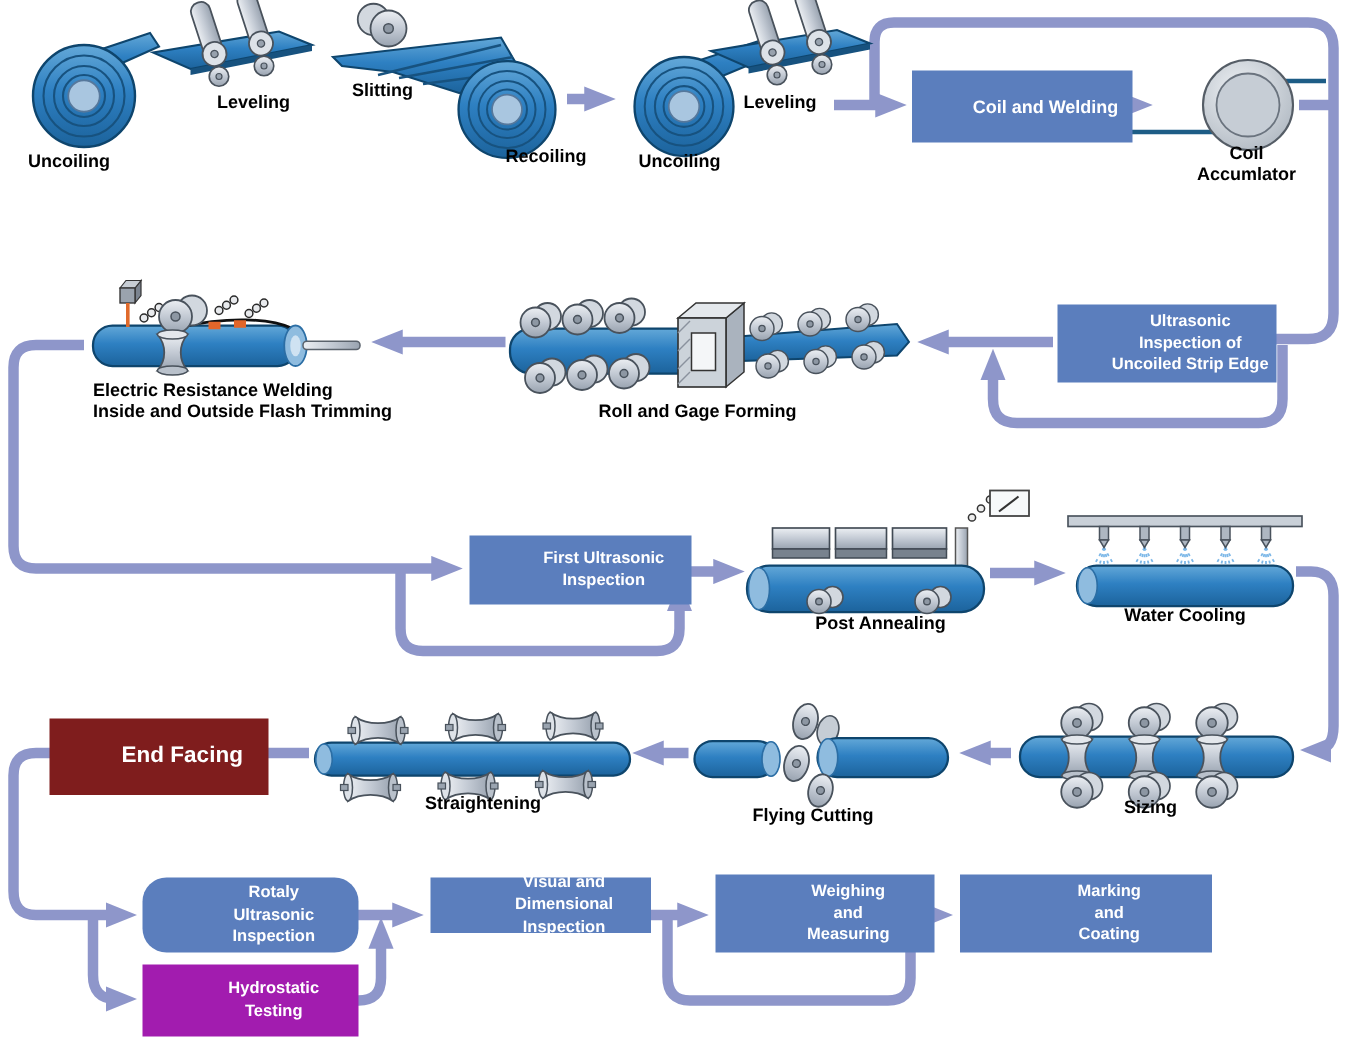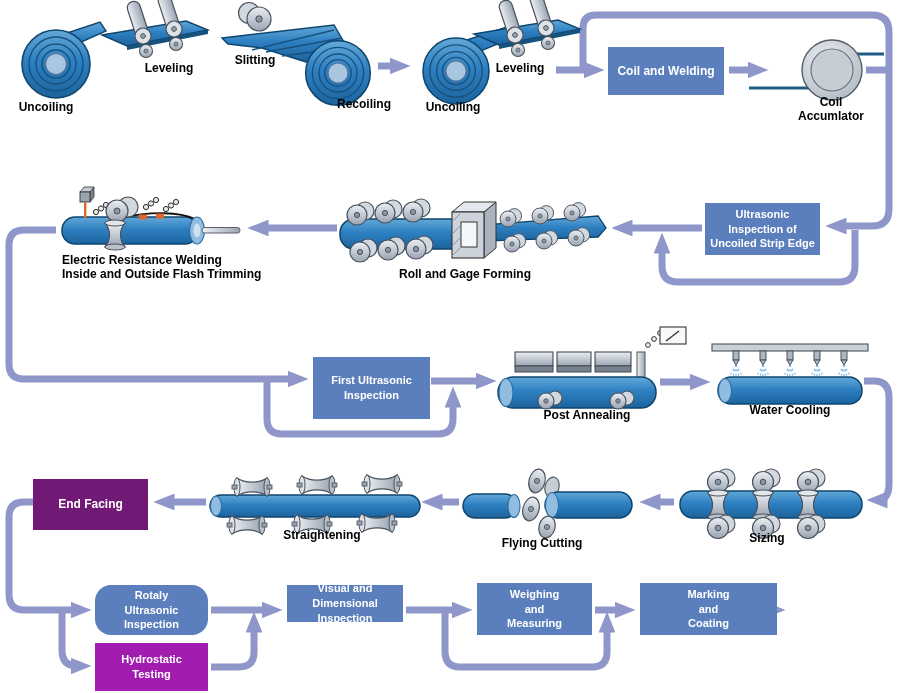--- a/index.html
+++ b/index.html
@@ -6,21 +6,21 @@
     --arrow:#8e96ca; --box:#5b7ebd; --pipe-stroke:#0e456d; --cap:#000;
   }
   html,body{margin:0;padding:0;background:#fff;}
   #stage{position:relative;width:900px;height:693px;background:#fff;overflow:hidden;
          font-family:"Liberation Sans",sans-serif;}
   svg{position:absolute;left:0;top:0;}
   .conn{fill:none;stroke:var(--arrow);stroke-width:7;}
   #arr path{fill:var(--arrow);}
   .pbox{position:absolute;background:var(--box);color:#fff;font-weight:bold;font-size:11px;
         line-height:1.35;display:flex;align-items:center;justify-content:center;
-        text-align:center;white-space:pre-line;}
+        text-align:center;white-space:pre-line;padding-left:31px;}
   .cap{position:absolute;color:var(--cap);font-weight:bold;font-size:12px;line-height:1.2;
        white-space:pre-line;text-align:center;transform:translateX(-50%);}
   .cap.left{transform:none;text-align:left;}
 </style>
 </head>
 <body>
 
 <div id="stage">
 
 <svg width="900" height="693" viewBox="0 0 900 693">
@@ -331,23 +331,23 @@
     <use href="#hroller" transform="translate(247,525)"></use>
     <use href="#hroller" transform="translate(312,524)"></use>
     <use href="#hroller" transform="translate(377,523)"></use>
   </g>
 </svg>
 
 <div class="pbox" style="left: 608px; top: 47px; width: 116px; height: 48px; font-size: 12px; background: rgb(91, 126, 189);">Coil and Welding</div>
 <div class="pbox" style="left: 705px; top: 203px; width: 115px; height: 52px; background: rgb(91, 126, 189);">Ultrasonic
 Inspection of
 Uncoiled Strip Edge</div>
-<div class="pbox" style="left: 313px; top: 357px; width: 117px; height: 62px; background: rgb(91, 126, 189);">First Ultrasonic
+<div class="pbox" style="left: 313px; top: 357px; width: 117px; height: 46px; background: rgb(91, 126, 189);">First Ultrasonic
 Inspection</div>
-<div class="pbox" style="left: 33px; top: 479px; width: 115px; height: 51px; font-size: 12px; background: #701a75;">End Facing</div>
+<div class="pbox" style="left: 33px; top: 479px; width: 115px; height: 51px; font-size: 15px; background: #7f1d1d;">End Facing</div>
 <div class="pbox" style="left: 95px; top: 585px; width: 113px; height: 50px; background: rgb(91, 126, 189); border-radius: 16px;">Rotaly
 Ultrasonic
 Inspection</div>
 <div class="pbox" style="left: 95px; top: 643px; width: 113px; height: 48px; background: #a21caf;">Hydrostatic
 Testing</div>
 <div class="pbox" style="left: 287px; top: 585px; width: 116px; height: 37px; background: rgb(91, 126, 189);">Visual and
 Dimensional
 Inspection</div>
 <div class="pbox" style="left: 477px; top: 583px; width: 115px; height: 52px; background: rgb(91, 126, 189);">Weighing
 and

